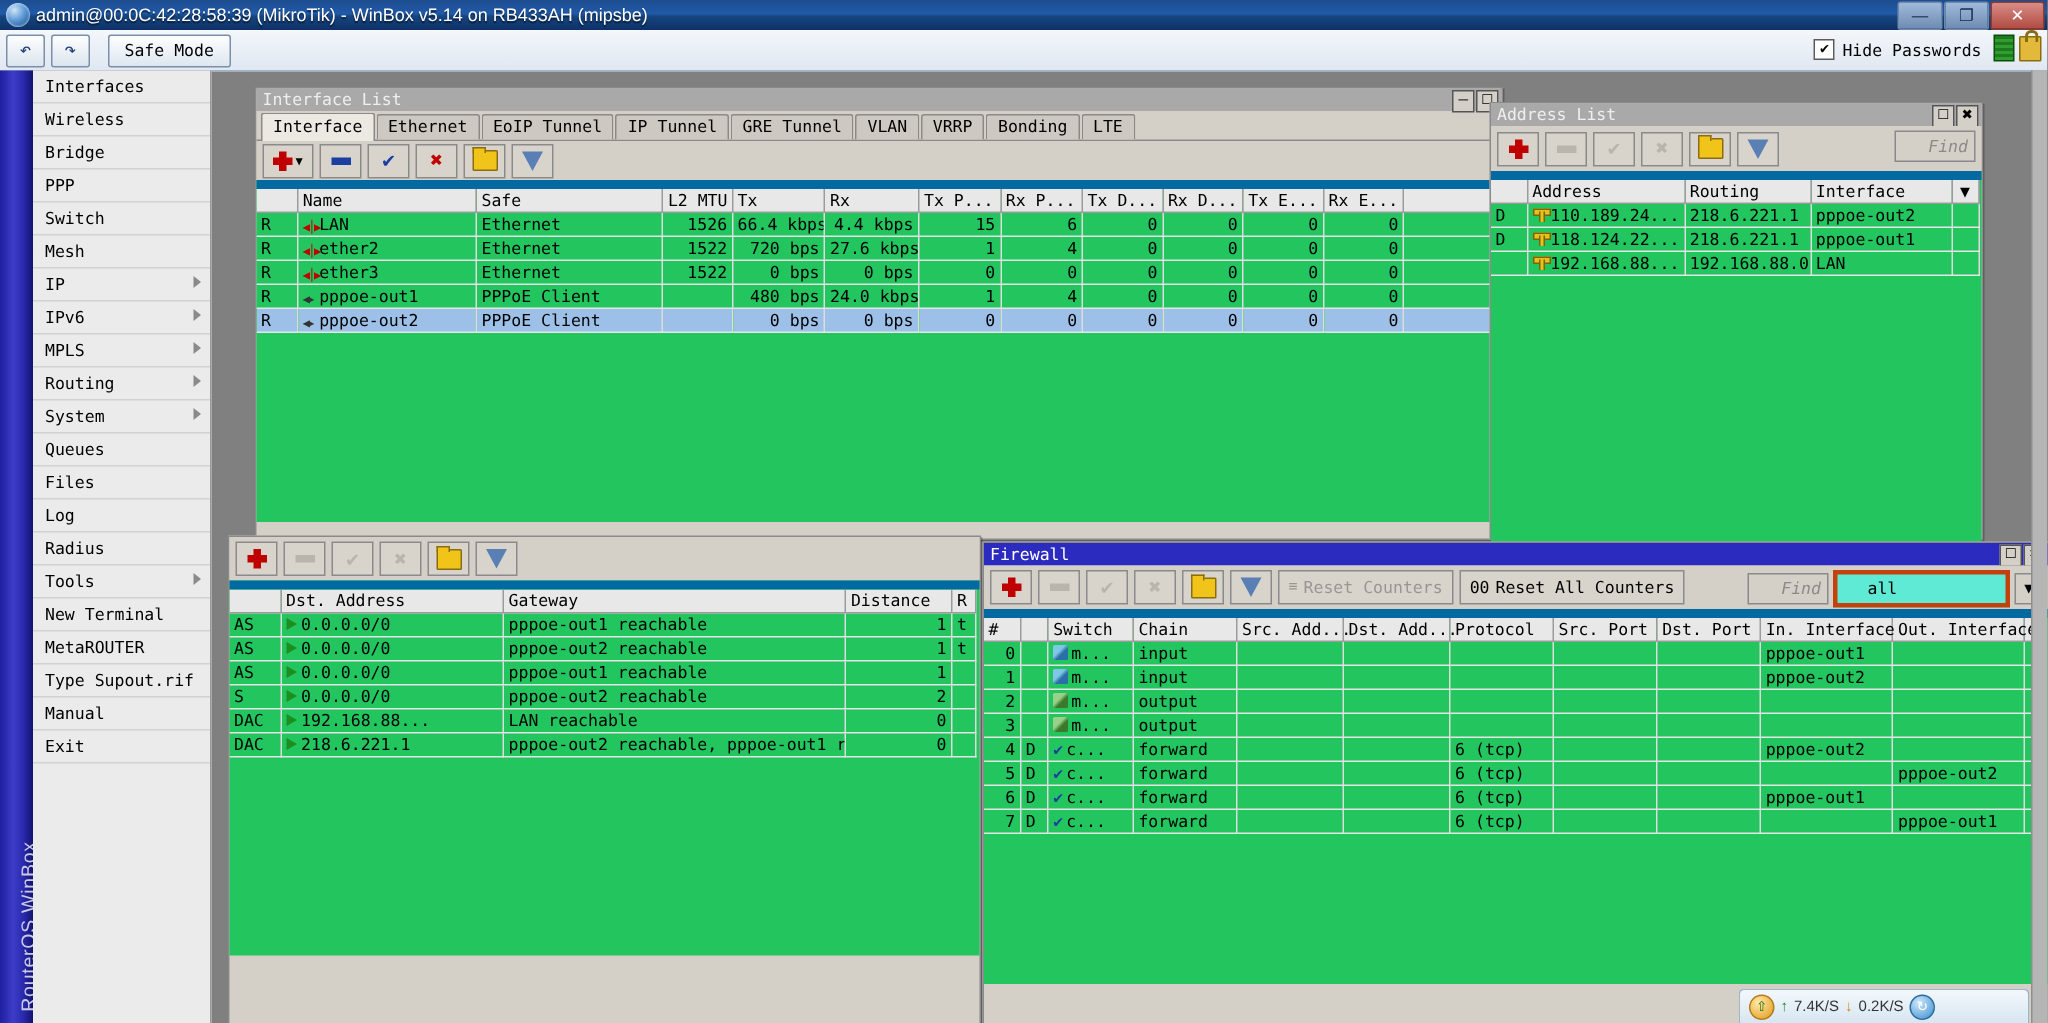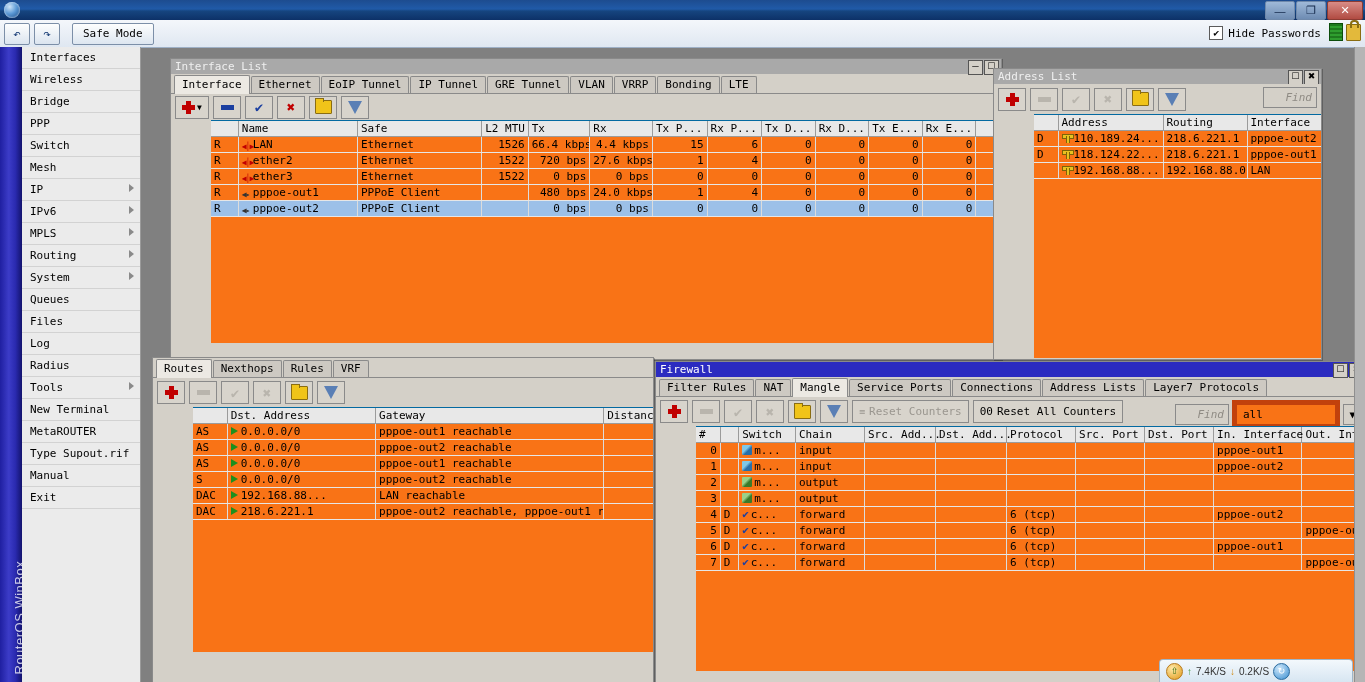--- a/index.html
+++ b/index.html
@@ -142,25 +142,25 @@
   .tbtn-text{
     height:21px;border:1px solid #8a8a8a;background:#d8d4cc;display:flex;align-items:center;
     padding:0 6px;font-size:11px;color:#000;gap:4px;
   }
   .tbtn-text.dis{color:#9a968f;}
   .findbox{
     position:absolute;right:4px;top:3px;display:flex;align-items:center;gap:3px;
   }
   .find-in{width:48px;height:19px;border:1px solid #8a8a8a;background:#d4d0c8;color:#8f8b84;
      font-style:italic;font-size:11px;line-height:19px;text-align:right;padding-right:4px;}
-  .sel-in{width:92px;height:19px;border:5px solid #c2410c;background:#f97316;color:#000;font-size:11px;line-height:19px;padding-left:6px;}
+  .sel-in{width:92px;height:19px;border:3px solid #c2410c;background:#5eead4;color:#000;font-size:11px;line-height:19px;padding-left:20px;}
   .sel-ar{width:17px;height:19px;border:1px solid #8a8a8a;background:#d4d0c8;display:flex;align-items:center;justify-content:center;font-size:10px;}
 
   
-  .tbl{background:#f97316;border-top:1px solid #0369a1;overflow:hidden;position:relative;margin-left:40px;}
+  .tbl{background:#22c55e;border-top:6px solid #0369a1;overflow:hidden;position:relative;}
   table.grid{border-collapse:collapse;table-layout:fixed;font-size:11px;}
   table.grid th{
     background:#e8e8e8;border-right:1px solid #9b9b9b;border-bottom:1px solid #9b9b9b;
     font-weight:normal;text-align:left;padding:0 3px;height:15px;color:#000;white-space:nowrap;
     font-size:11px;
   }
   table.grid td{
     border-right:1px solid #dcdcdc;border-bottom:1px solid #e6e6e6;
     padding:0 3px;height:15px;white-space:nowrap;overflow:hidden;color:#000;
   }
@@ -195,20 +195,21 @@
   .arrow-dn{color:#d08a15;font-size:10px;}
   .rightbar{position:absolute;right:0;top:47px;bottom:0;width:10px;background:#b5b5b5;border-left:1px solid #8f8f8f;}
 </style>
 </head>
 <body>
 
 <div id="app">
 
   <div class="titlebar">
     <div class="tb-icon"></div>
+    <div class="tb-text">admin@00:0C:42:28:58:39 (MikroTik) - WinBox v5.14 on RB433AH (mipsbe)</div>
     <div class="tb-buttons">
       <div class="tb-btn">—</div>
       <div class="tb-btn">❐</div>
       <div class="tb-btn close">✕</div>
     </div>
   </div>
 
   <div class="apptoolbar">
     <div class="tb-sq">↶</div>
     <div class="tb-sq">↷</div>
@@ -477,26 +478,20 @@
               <td>192.168.88.0</td>
               <td>LAN</td>
               <td></td>
             </tr>
           </tbody>
         </table>
     </div>
   </div>
 
   <div class="win" id="win-route" style="left:152px;top:357px;width:500px;height:325px;">
-    <div class="tabs" id="rt-tabs">
-        <div class="tab sel">Routes</div>
-        <div class="tab">Nexthops</div>
-        <div class="tab">Rules</div>
-        <div class="tab">VRF</div>
-      </div>
     <div class="btnbar" style="height:29px;">
       <div class="ibtn">
           <span class="plus"></span>
         </div>
       <div class="ibtn">
           <span class="minus dis"></span>
         </div>
       <div class="ibtn">
           <span class="chkmark dis">✔</span>
         </div>
@@ -577,29 +572,20 @@
   </div>
 
   <div class="win" id="win-firewall" style="left:655px;top:361px;width:710px;height:321px;">
     <div class="win-title active">
       <span>Firewall</span>
       <span class="win-ctl">
         <span>☐</span>
         <span>✖</span>
       </span>
     </div>
-    <div class="tabs" id="fw-tabs">
-        <div class="tab">Filter Rules</div>
-        <div class="tab">NAT</div>
-        <div class="tab sel">Mangle</div>
-        <div class="tab">Service Ports</div>
-        <div class="tab">Connections</div>
-        <div class="tab">Address Lists</div>
-        <div class="tab">Layer7 Protocols</div>
-      </div>
     <div class="btnbar" style="position:relative;height:29px;">
       <div class="ibtn">
           <span class="plus"></span>
         </div>
       <div class="ibtn">
           <span class="minus dis"></span>
         </div>
       <div class="ibtn">
           <span class="chkmark dis">✔</span>
         </div>

